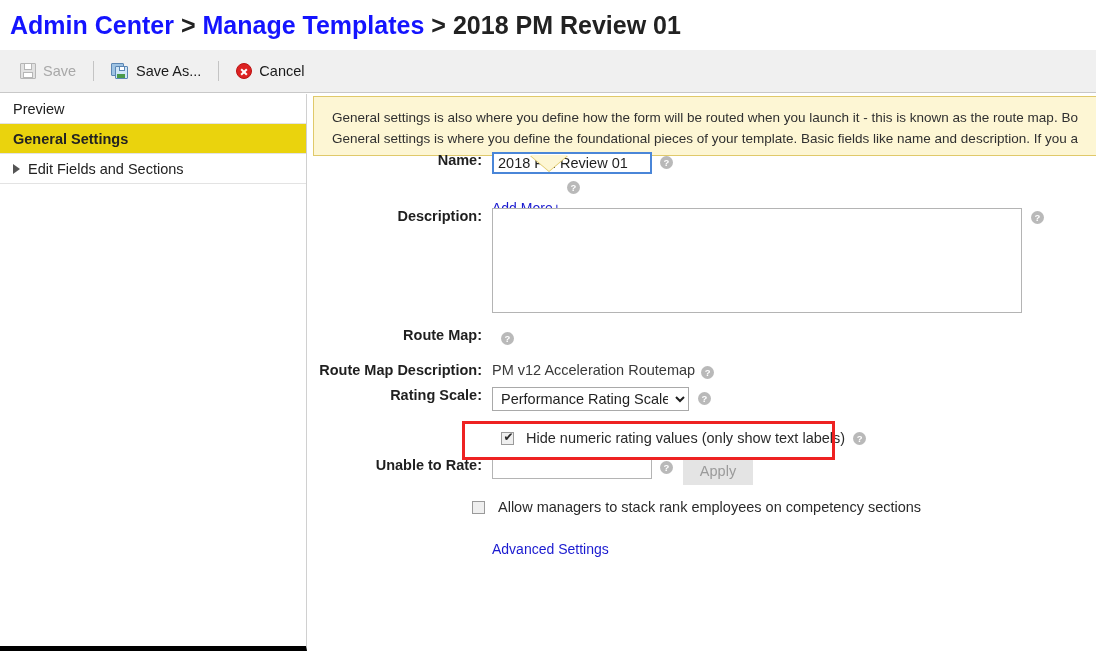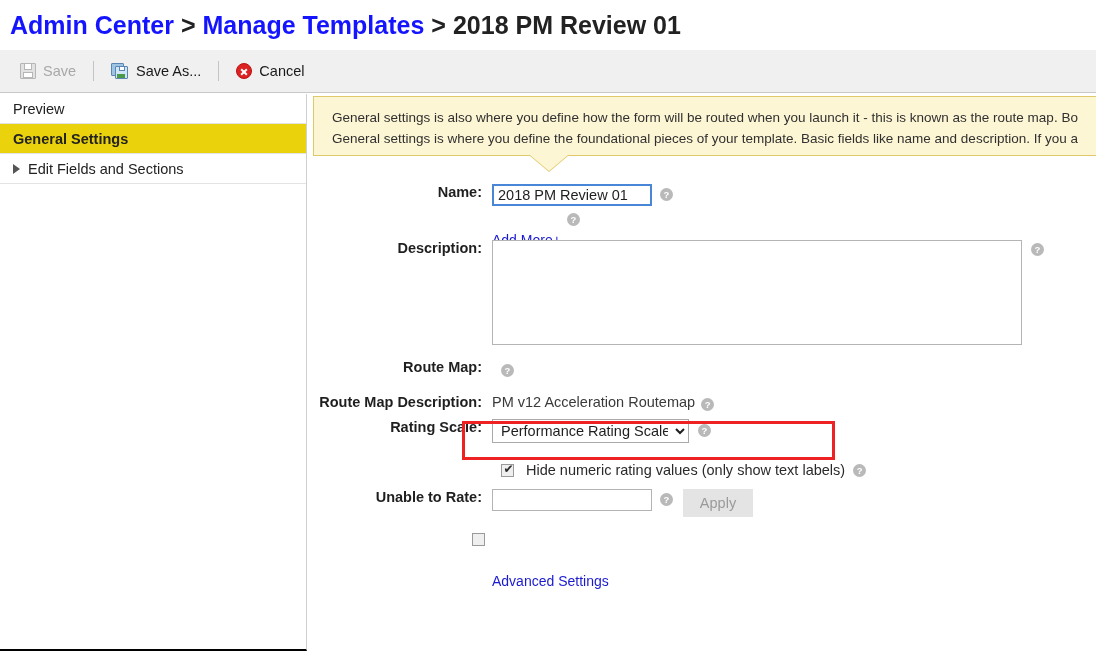--- a/index.html
+++ b/index.html
@@ -89,21 +89,21 @@
     width: 8px; height: 2px; background: #ffffff;
   }
   .ic-cancel::before { transform: rotate(45deg); }
   .ic-cancel::after  { transform: rotate(-45deg); }
 
   
   .sidebar {
     position: absolute; left: 0; top: 94px; width: 307px; height: 557px;
     background: #ffffff;
     border-right: 1px solid #d0d0d0;
-    border-bottom: 2px solid #000000;
+    border-bottom: 5px solid #000000;
   }
   .nav-item {
     height: 30px; display: flex; align-items: center;
     padding-left: 13px; font-size: 14.5px; color: #222222;
     border-bottom: 1px solid #e3e3e3;
     cursor: pointer;
   }
   .nav-item.active {
     background: #ead30d; font-weight: bold;
   }
@@ -127,21 +127,21 @@
     position: absolute; left: 530px; top: 155px;
     width: 0; height: 0;
     border-left: 19px solid transparent;
     border-right: 19px solid transparent;
     border-top: 16px solid #fdf6d4;
     filter: drop-shadow(0 1px 0 #e0c96a);
     z-index: 3;
   }
 
   
-  .form { position: absolute; left: 0; top: 184px; width: 1052px; }
+  .form { position: absolute; left: 0; top: 152px; width: 1052px; }
   .row { display: flex; align-items: flex-start; margin-bottom: 0; }
   .lbl {
     width: 492px; text-align: right; padding-right: 10px;
     font-size: 14.5px; font-weight: bold; color: #1f1f1f;
     flex: none;
   }
 
   .help {
     display: inline-block; width: 13px; height: 13px; flex: none;
     border-radius: 50%; background: #b9b9b9;
@@ -311,20 +311,21 @@
     <div class="row" style="margin-top:6px;height:30px;">
       <div class="lbl">Unable to Rate:</div>
       <input class="txt" type="text" style="width: 160px;" value="">
       <span class="help" style="margin:4px 0 0 8px;">?</span>
       <button class="btn-apply" style="margin-left:10px;">Apply</button>
     </div>
 
     <div class="row" style="margin-top:8px;height:24px;align-items:center;">
       <div class="lbl"></div>
       <span class="cb" style="margin-left:-20px;"></span>
+      <span class="cb-text" style="margin-left:13px;">Allow managers to stack rank employees on competency sections</span>
     </div>
 
     <div class="row" style="height:22px;">
       <div class="lbl"></div>
       <a class="lnk">Advanced Settings</a>
     </div>
 
 
   </div>
 

